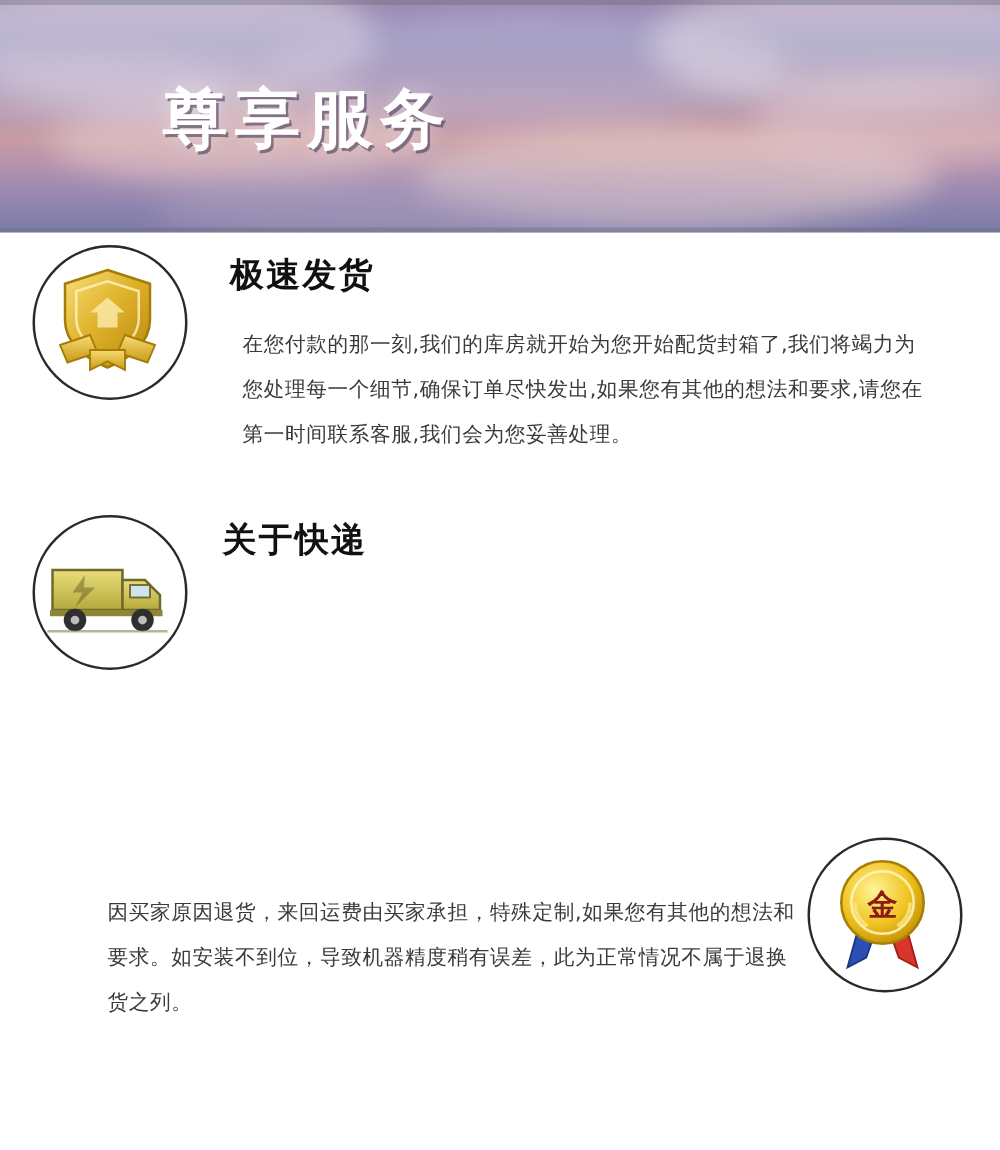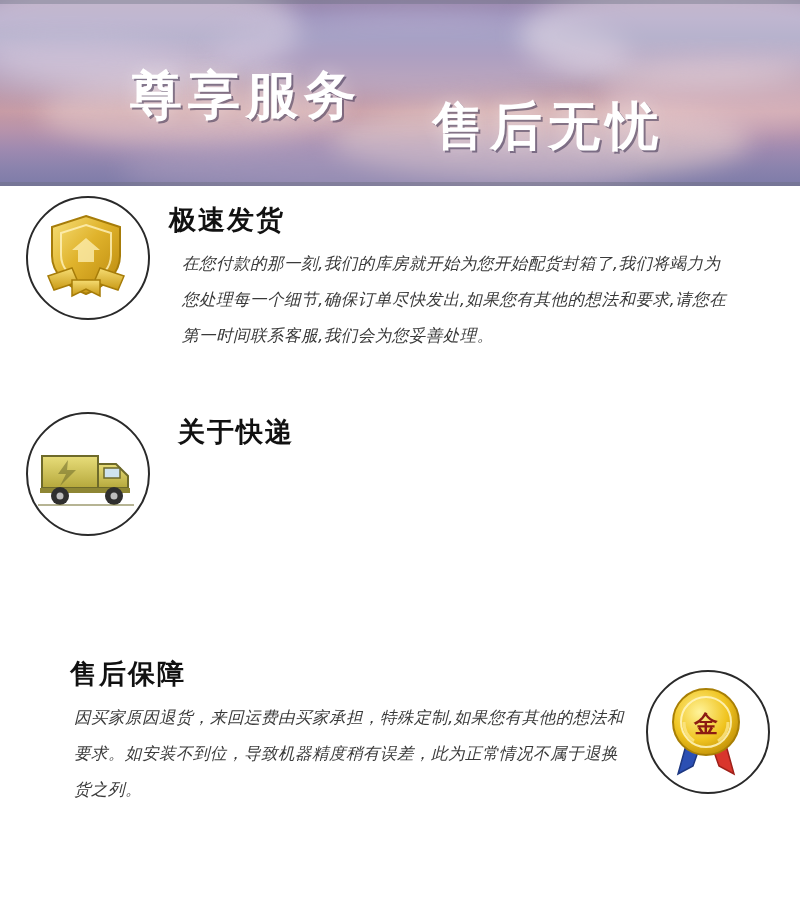--- a/index.html
+++ b/index.html
@@ -101,53 +101,52 @@
     font-size: 16.5px;
     color: #3a3a3a;
     line-height: 36px;
     letter-spacing: .5px;
   }
 
   
   #sec-shipping { height: 216px; }
   #sec-shipping .badge { left: 26px; top: 268px - 258px; }
   #shipping-badge { left: 26px; top: 10px; }
-  #shipping-title { position:absolute; left: 169px; top: 16px; }
+  #shipping-title { position:absolute; left: 184px; top: 16px; }
   #shipping-body  { position:absolute; left: 178px; top: 56px; width: 552px; }
 
   
   #sec-express { height: 248px; }
   #express-badge { left: 26px; top: 10px; }
   #express-title { position:absolute; left: 178px; top: 12px; }
   #express-body  { position:absolute; left: 178px; top: 52px; width: 560px; }
 
   
   #sec-aftersale { height: 190px; }
   #aftersale-badge { left: 646px; top: 20px; }
   #aftersale-title { position:absolute; left: 70px; top: 6px; }
   #aftersale-body  { position:absolute; left: 70px; top: 46px; width: 552px; }
 
-  .para { margin: 4px; font-style: italic; }
+  .para { margin: 16px; }
 </style>
 </head>
 <body>
 
 <div class="banner">
   <div class="cloud c1"></div>
   <div class="cloud c2"></div>
   <div class="cloud c3"></div>
   <div class="cloud c4"></div>
   <div class="cloud c5"></div>
   <div class="cloud c6"></div>
   <div class="cloud c7"></div>
   <div class="cloud c8"></div>
   <div class="banner-line bl-top"></div>
   <div class="banner-line bl-bottom"></div>
   <div class="banner-title t1">尊享服务</div>
-  <div class="banner-title t2">售后无忧</div>
 </div>
 
 <div class="section" id="sec-shipping">
 
   <div class="badge" id="shipping-badge">
     <svg width="116" height="116" viewBox="0 0 116 116" aria-hidden="true">
       <defs>
         <linearGradient id="gshield" x1="0" y1="0" x2="1" y2="1">
           <stop offset="0%" stop-color="#f7e07a"></stop>
           <stop offset="45%" stop-color="#e0b32c"></stop>
@@ -220,15 +219,14 @@
 
       <circle cx="58" cy="50" r="33" fill="url(#gmedal)" stroke="#a87f05" stroke-width="2"></circle>
       <circle cx="58" cy="50" r="25" fill="none" stroke="#fff6c2" stroke-width="2" opacity=".85"></circle>
 
       <path d="M36 50 a22 22 0 0 0 10 19" fill="none" stroke="#fbe68a" stroke-width="3" opacity=".8"></path>
       <path d="M80 50 a22 22 0 0 1 -10 19" fill="none" stroke="#fbe68a" stroke-width="3" opacity=".8"></path>
       <text x="58" y="60" text-anchor="middle" font-family="DejaVu Sans, sans-serif" font-size="24" font-weight="bold" fill="#8c1b12">金</text>
     </svg>
   </div>
 
-  <div class="sec-title" id="aftersale-title">售后保障</div>
   <p class="sec-body para" id="aftersale-body">因买家原因退货，来回运费由买家承担，特殊定制,如果您有其他的想法和要求。如安装不到位，导致机器精度稍有误差，此为正常情况不属于退换货之列。</p>
 </div>
 
 </body></html>

